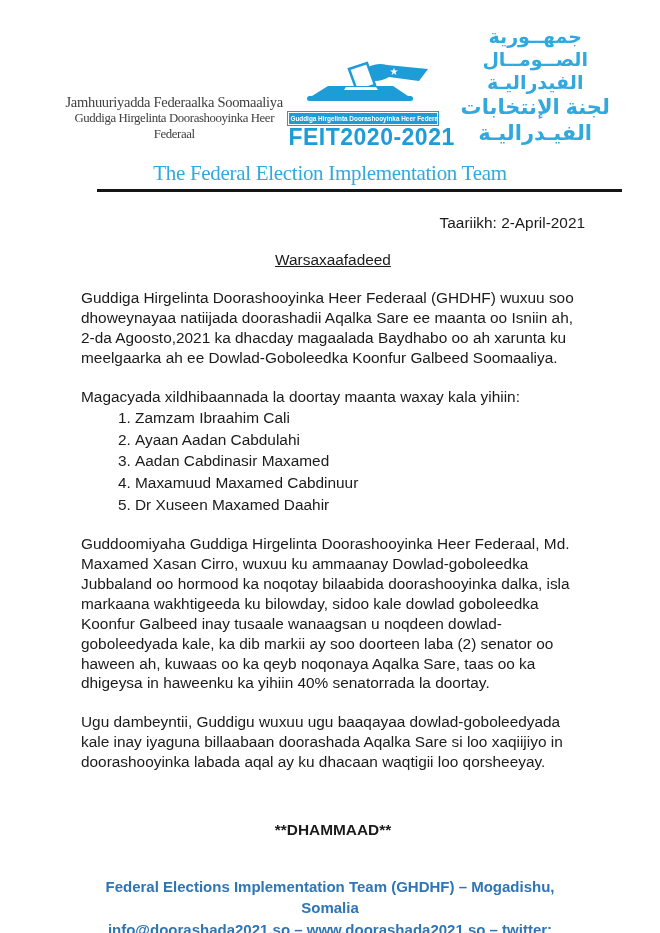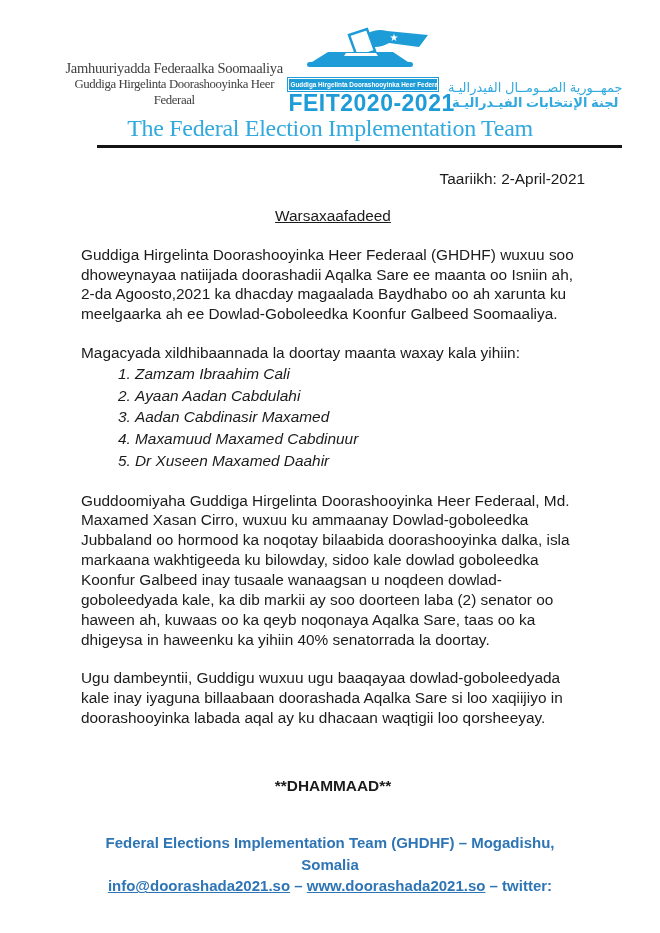--- a/index.html
+++ b/index.html
@@ -52,29 +52,29 @@
     white-space:nowrap;
   }
   .hdr-right{
     width:200px;
     text-align:center;
     color:#31a9de;
     padding-bottom:4px;
     direction:rtl;
     line-height:1.2;
   }
-  .hdr-right .a1{font-size:13px;font-weight:normal;}
-  .hdr-right .a2{font-size:13px;font-weight:bold;}
+  .hdr-right .a1{font-size:19px;font-weight:bold;}
+  .hdr-right .a2{font-size:21px;font-weight:bold;}
   .tagline{
     text-align:center;
     color:#31a9de;
     font-family:"Liberation Serif","DejaVu Serif",serif;
-    font-size:24px;
+    font-size:21px;
     letter-spacing:-0.3px;
-    margin-top:0;
+    margin-top:12px;
   }
   .rule{
     margin:3px auto 0 97px;
     width:525px;
     height:3px;
     background:#151515;
   }
   
   .doc{
     padding:0 75px 0 81px;
@@ -88,21 +88,20 @@
   .doc-title{
     text-align:center;
     text-decoration:underline;
     margin-top:17px;
   }
   .para{margin-top:19px;}
   .name-list{
     margin:0;
     padding-left:54px;
     line-height:1.41;
-    font-style:italic;
   }
   .end-marker{
     text-align:center;
     font-weight:bold;
     margin-top:48px;
   }
   
   .footer{
     margin:36px auto 0;
     width:500px;

